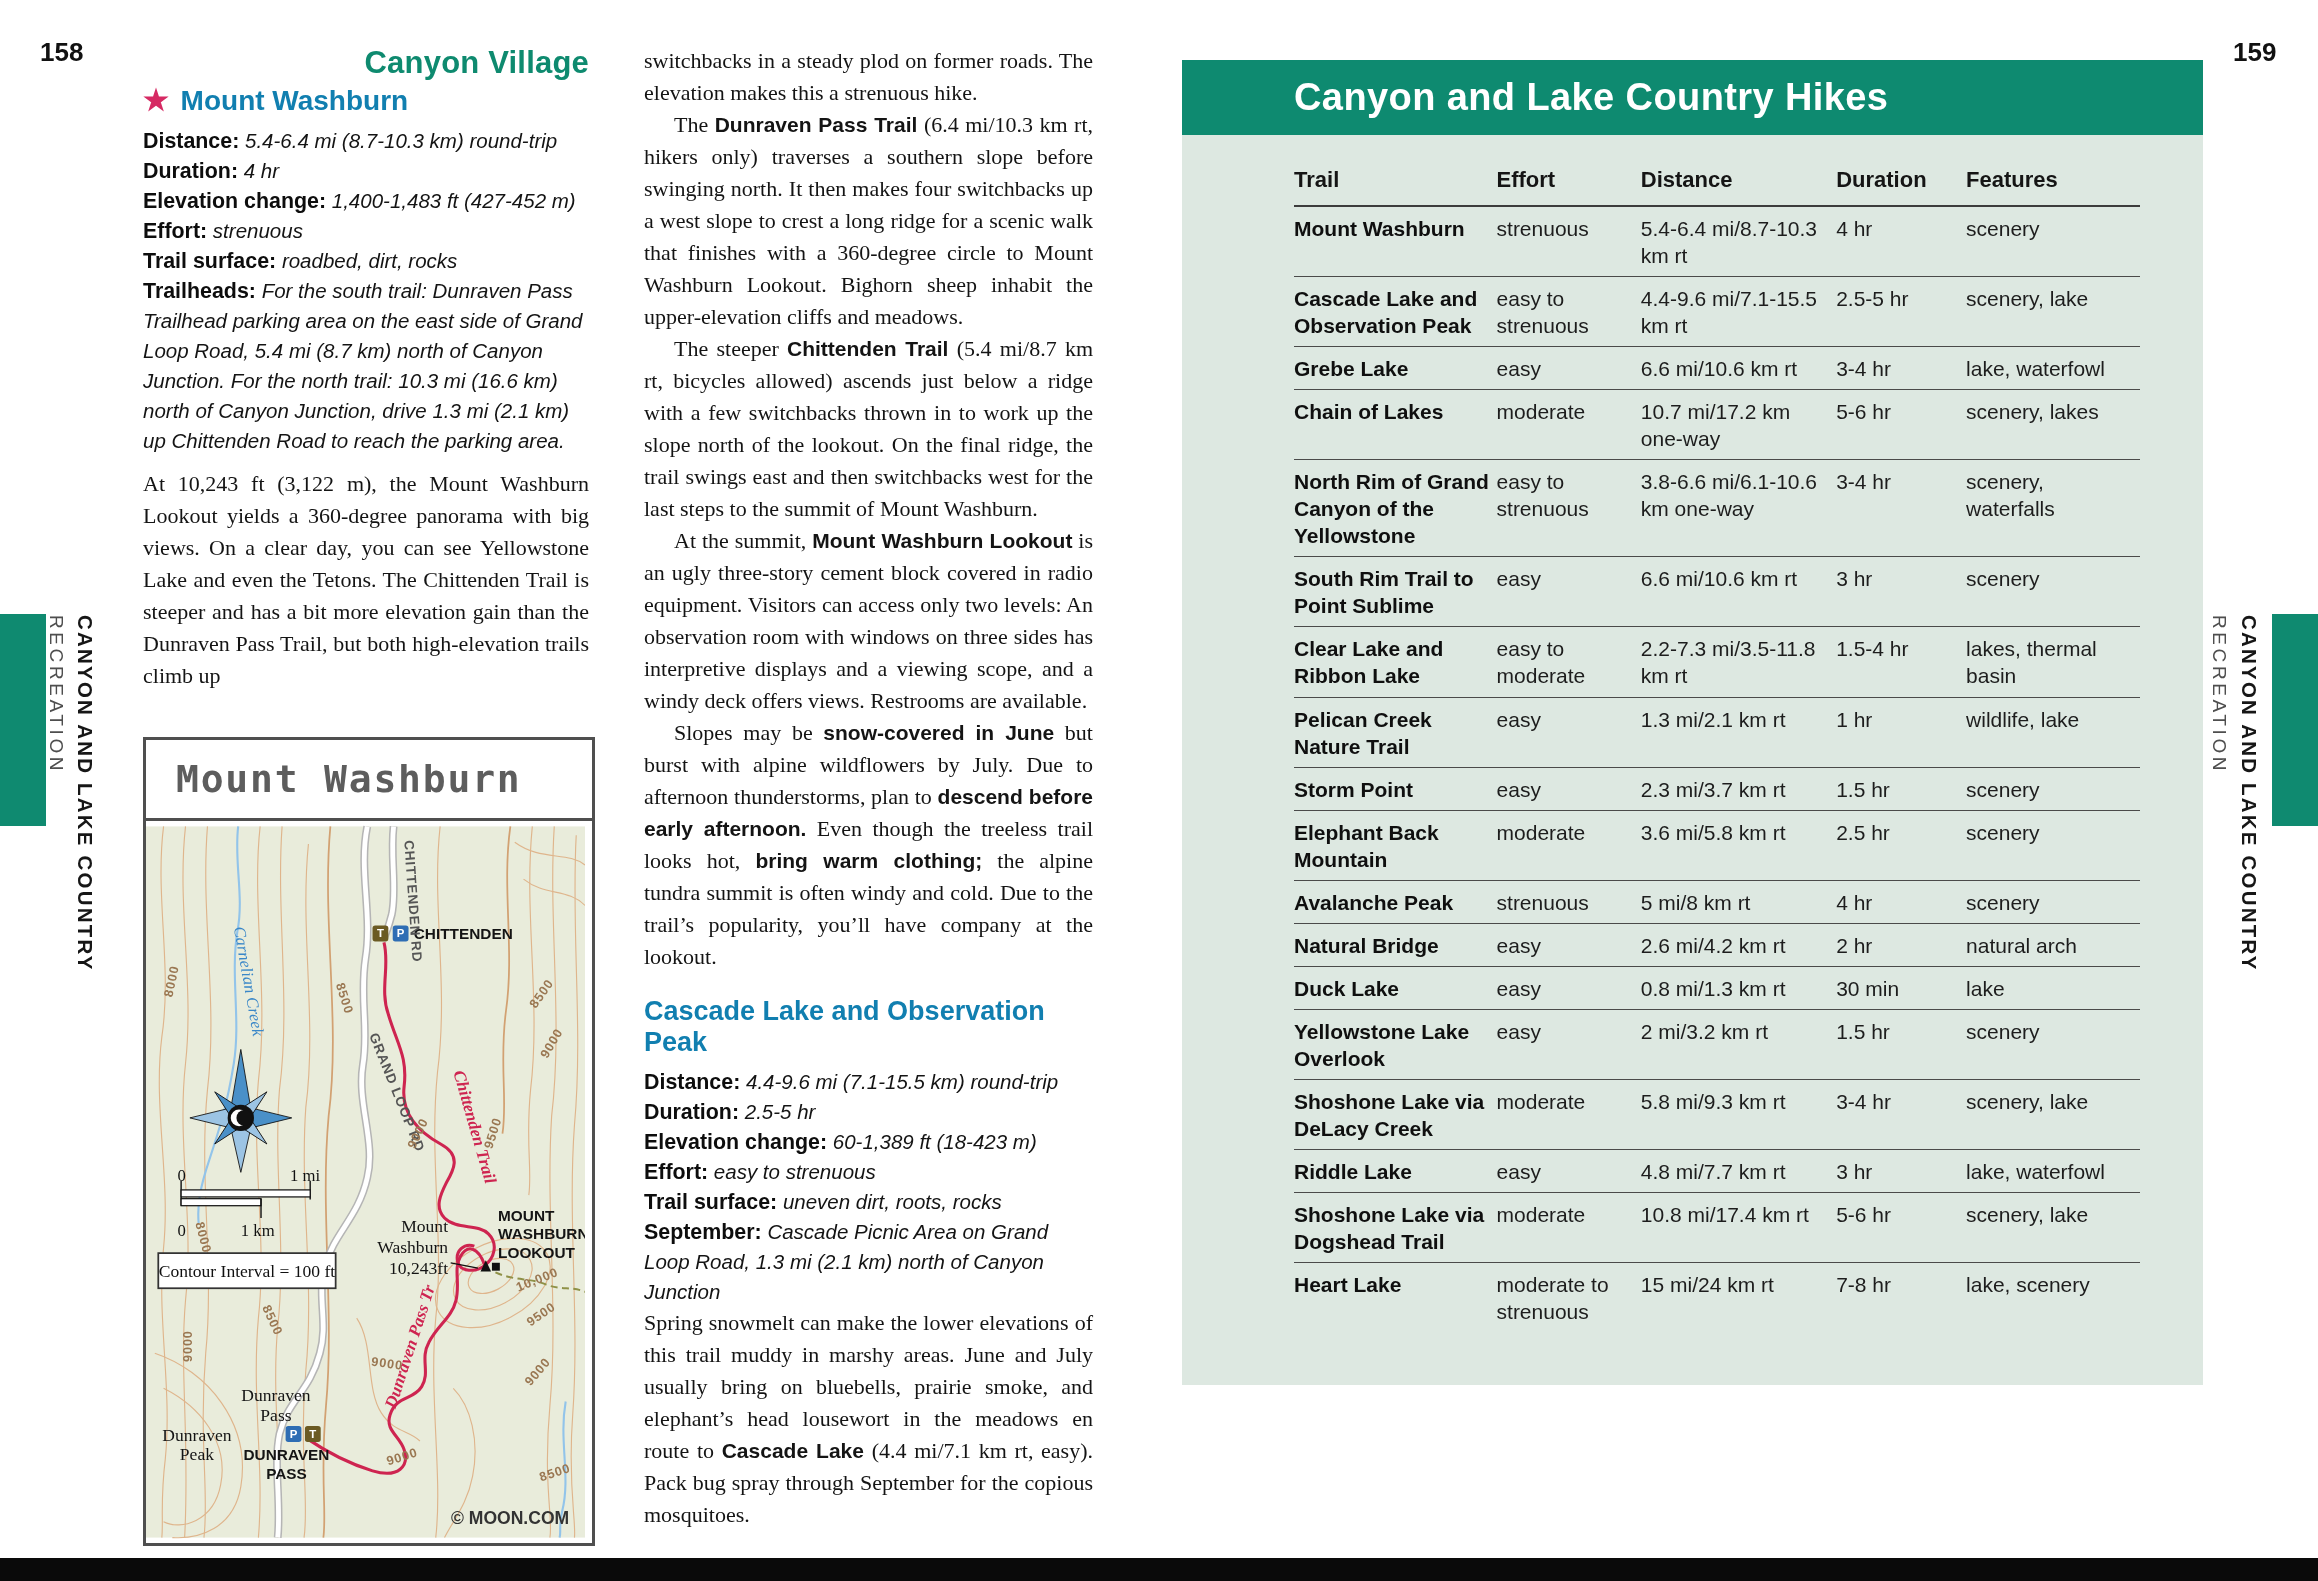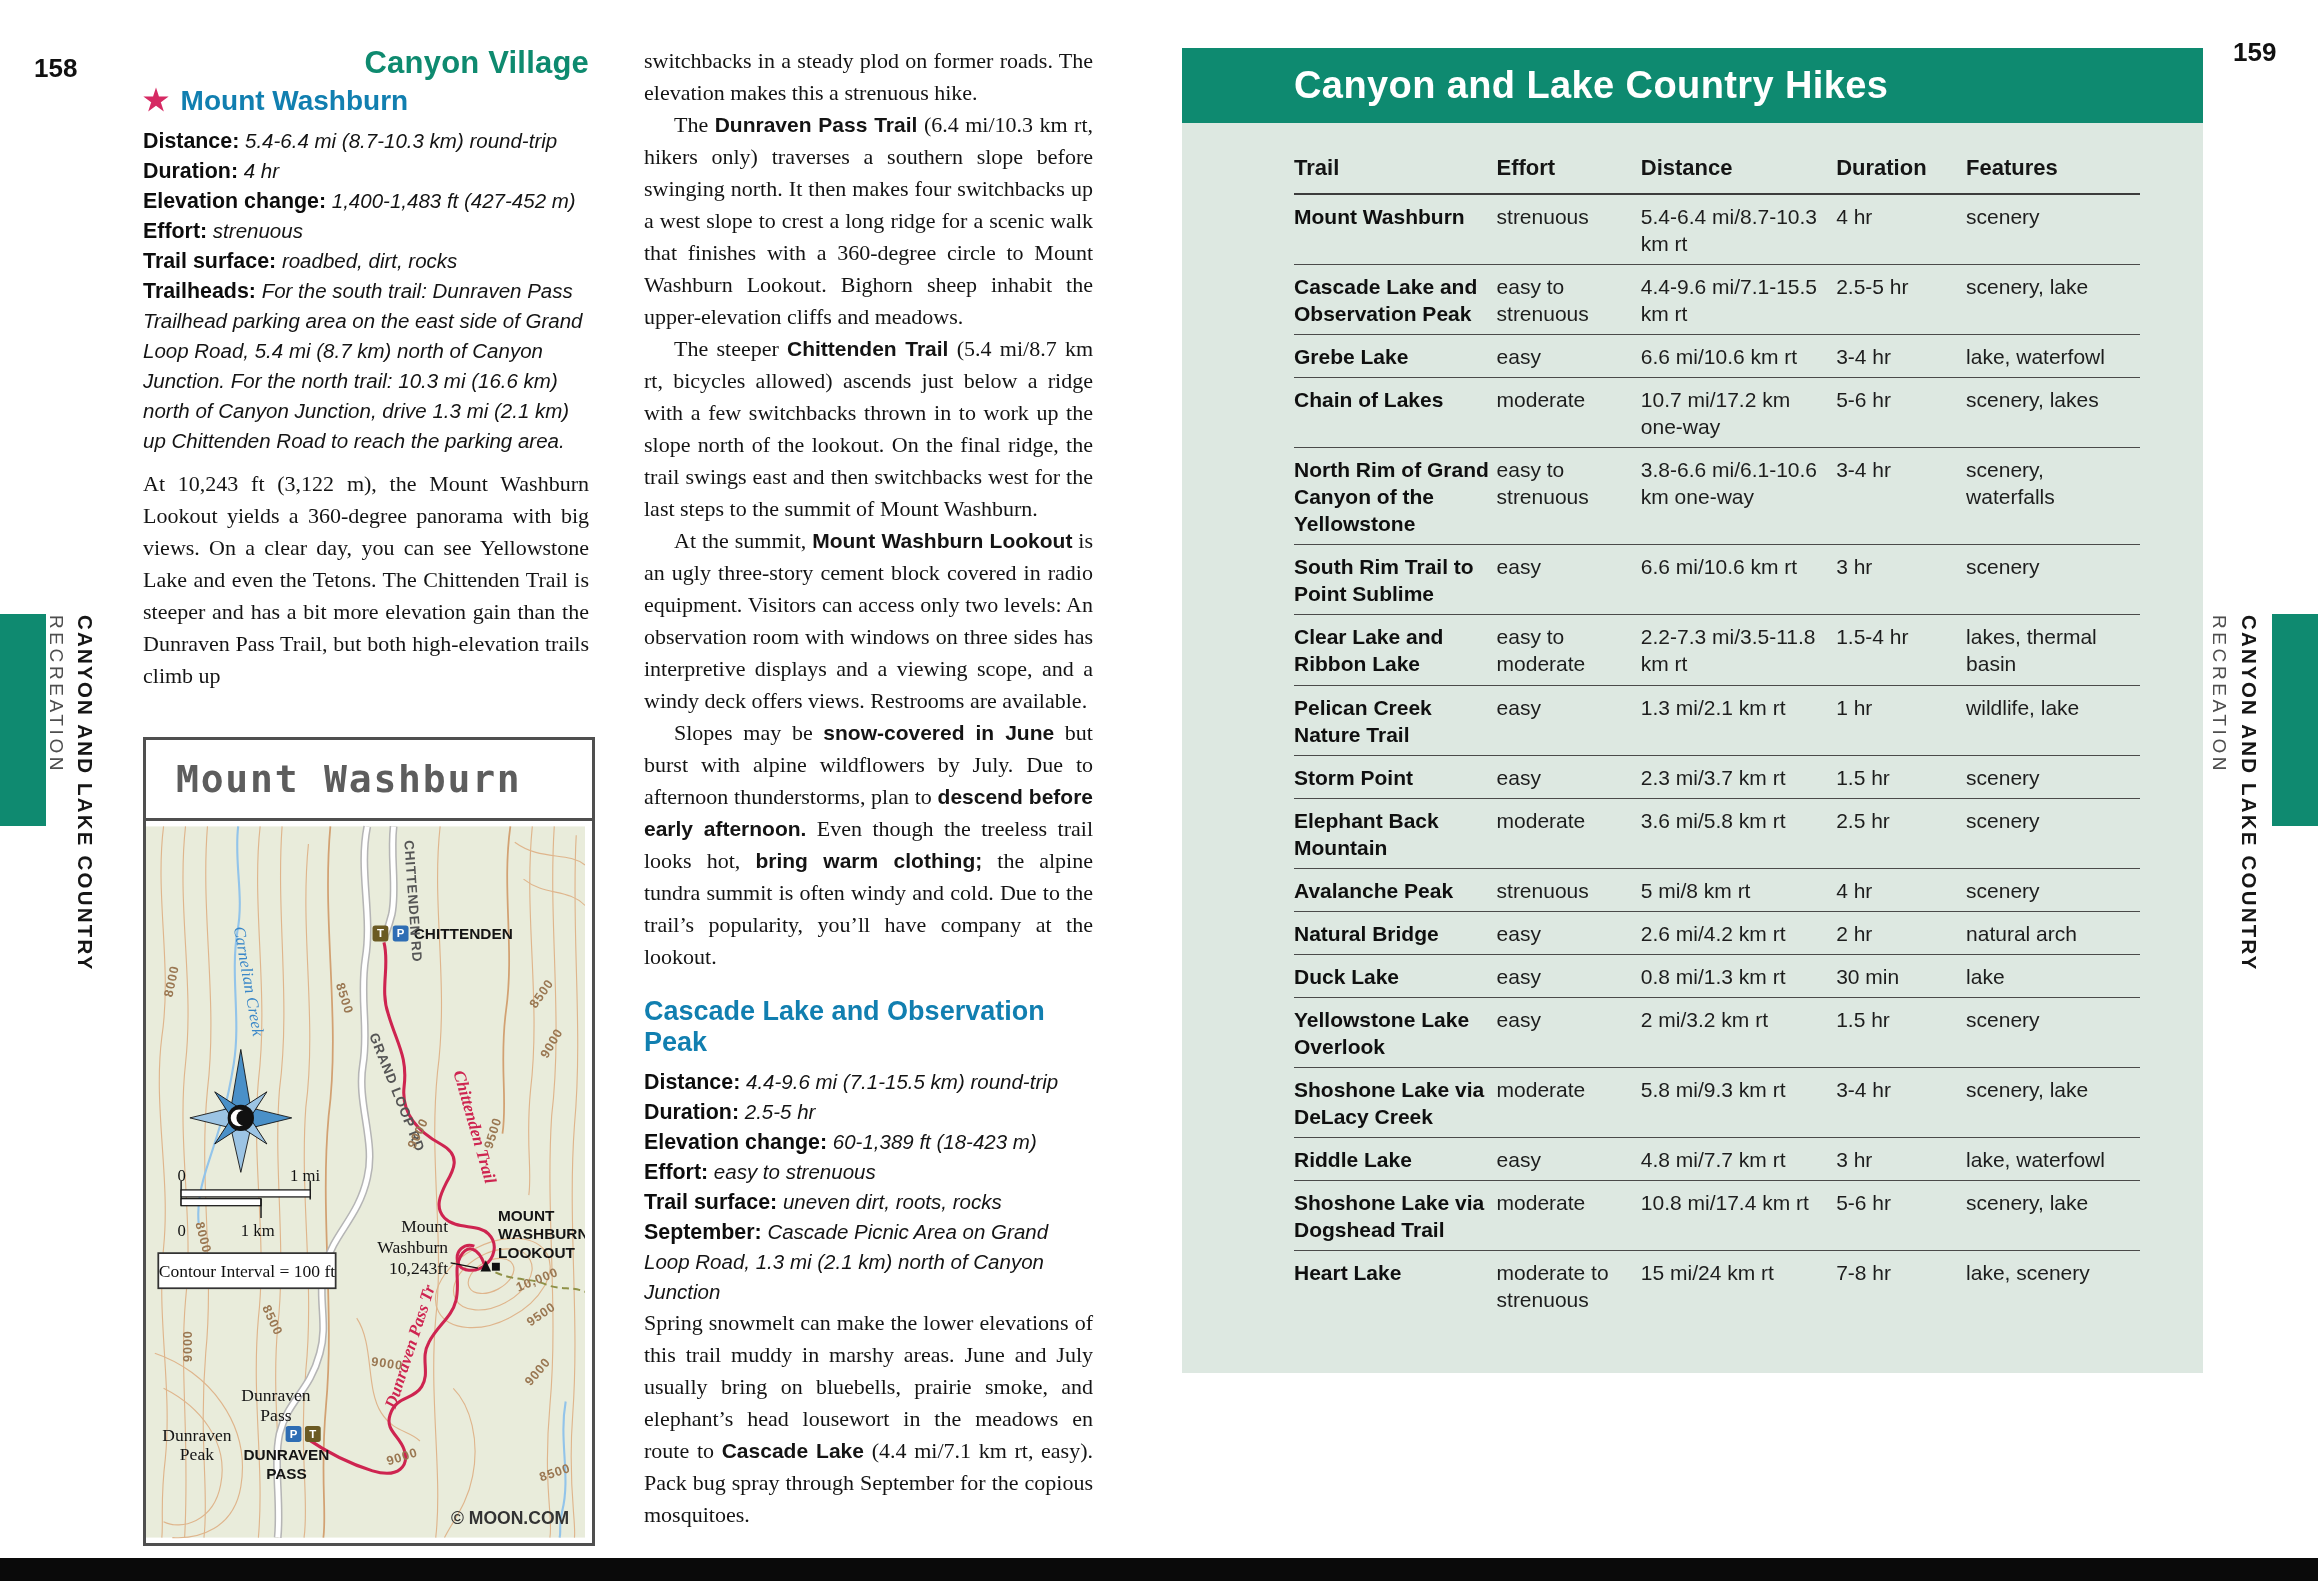--- a/index.html
+++ b/index.html
@@ -1,21 +1,21 @@
 <!DOCTYPE html>
 <html style="font-size:14.3px"><head>
 <meta charset="utf-8">
 <style>
   html,body{margin:0;padding:0;}
   body{width:2319px;height:1581px;position:relative;background:#ffffff;
        font-family:"Liberation Sans",sans-serif;color:#151515;overflow:hidden;}
 
   
   .pagenum{position:absolute;top:37px;font-weight:bold;font-size:26px;color:#111;}
-  #pagenum-left{left:34px;margin-top:16px;}
+  #pagenum-left{left:40px;}
   #pagenum-right{left:2233px;}
 
   
   .green-block{position:absolute;top:614px;width:46px;height:212px;background:#0f8a70;}
   #green-left{left:0;}
   #green-right{left:2272px;}
   .vtext{position:absolute;writing-mode:vertical-rl;white-space:nowrap;top:615px;}
   .vtitle{font-weight:bold;font-size:20.5px;letter-spacing:2.2px;color:#161616;}
   .vsub{font-size:19px;letter-spacing:3.6px;color:#4e4e4e;}
   #vtitle-left{left:73px;}  #vsub-left{left:45px;}
@@ -52,21 +52,21 @@
   .map-sans-bold{font-family:"Liberation Sans",sans-serif;font-weight:bold;font-size:17.5px;fill:#141414;}
   .trail-label{font-family:"Liberation Serif",serif;font-style:italic;font-weight:bold;font-size:19.5px;fill:#ce2450;}
   .road-label{font-family:"Liberation Sans",sans-serif;font-weight:bold;font-size:15.5px;fill:#555;letter-spacing:1px;}
   .creek-label{font-family:"Liberation Serif",serif;font-style:italic;font-size:19px;fill:#3a87c8;}
   .credit{font-family:"Liberation Sans",sans-serif;font-weight:bold;font-size:20px;fill:#333;}
   .icon-letter{font-family:"Liberation Sans",sans-serif;font-weight:bold;font-size:13px;fill:#fff;text-anchor:middle;}
   .scale-label{font-family:"Liberation Serif",serif;font-size:19px;fill:#111;}
   .note-text{font-family:"Liberation Serif",serif;font-size:20px;fill:#111;}
 
   
-  #table-card{position:absolute;left:1182px;top:48px;width:1021px;}
+  #table-card{position:absolute;left:1182px;top:60px;width:1021px;}
   .banner{height:75px;background:#0e8a70;color:#fff;display:flex;align-items:center;
           padding-left:112px;font-size:38px;font-weight:bold;letter-spacing:0.4px;box-sizing:border-box;}
   .table-body{background:#dde8e1;padding:18px 63px 52px 112px;box-sizing:border-box;}
   table{border-collapse:collapse;width:100%;table-layout:fixed;}
   th{font-size:22px;font-weight:bold;text-align:left;padding:14.3px 7.1px 11.6px 0;
      border-bottom:2.7px solid #3c3c3c;color:#151515;}
   td{font-size:21px;padding:8px 7.1px 7.1px 0;vertical-align:top;line-height:27px;color:#1d1d1d;}
   tbody tr td{border-top:1.8px solid #4a4a4a;}
   tbody tr:first-child td{border-top:none;}
   .c-trail{font-weight:bold;color:#0f0f0f;}

